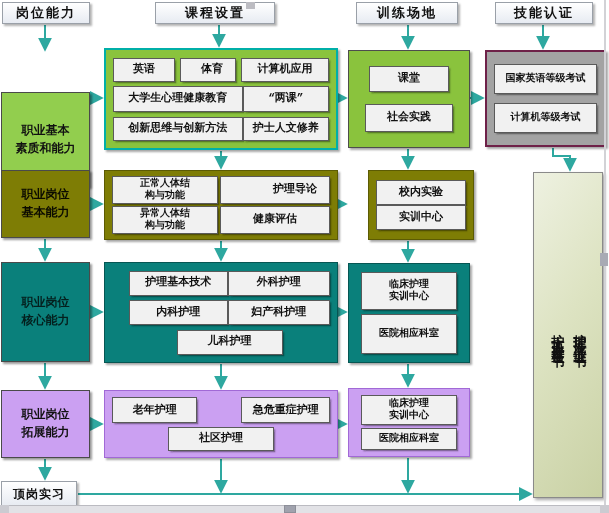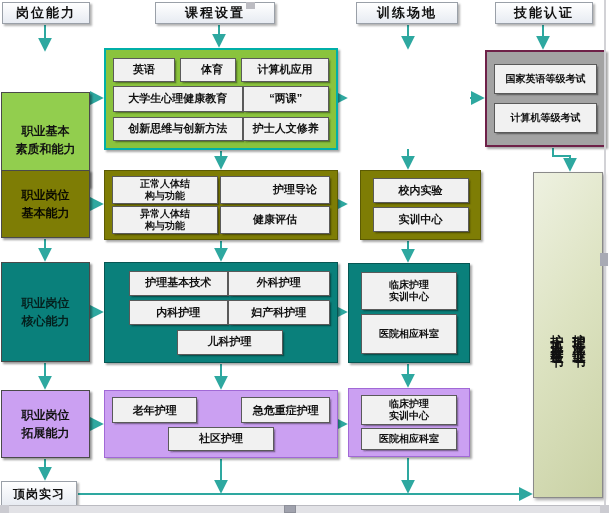--- a/index.html
+++ b/index.html
@@ -1,17 +1,17 @@
 <!DOCTYPE html>
 <html><head>
 <meta charset="utf-8">
 <style>
   html,body{margin:0;padding:0;background:#fff;}
   .canvas{position:relative;width:609px;height:513px;background:#fff;overflow:hidden;
-          font-family:Liberation Sans, sans-serif;color:#111;}
+          font-family:Liberation Mono, monospace;color:#111;}
   svg.connectors{position:absolute;left:0;top:0;width:609px;height:513px;pointer-events:none;}
 
   
   .hdr{position:absolute;top:2px;height:22px;box-sizing:border-box;
        background:linear-gradient(#ffffff,#e7ebf2);border:1px solid #9aa0a8;
        box-shadow:2px 2px 2px rgba(0,0,0,.30);
        display:flex;align-items:center;justify-content:center;
        font-size:13px;font-weight:700;letter-spacing:2px;}
   .intern{position:absolute;left:1px;top:481px;width:76px;height:26px;box-sizing:border-box;
        background:linear-gradient(#ffffff,#e7ebf2);border:1px solid #9aa0a8;
@@ -131,20 +131,28 @@
     <div class="crow">
       <div class="cbox" style="width:132px;height:26px;">大学生心理健康教育</div>
       <div class="cbox" style="width:88px;height:26px;">“两课”</div>
     </div>
     <div class="crow">
       <div class="cbox" style="width:132px;height:24px;">创新思维与创新方法</div>
       <div class="cbox" style="width:88px;height:24px;">护士人文修养</div>
     </div>
   </div>
 
+  <div class="container cont-g2" style="left:348px;top:50px;width:122px;height:98px;">
+    <div class="crow center">
+      <div class="cbox" style="width:80px;height:26px;">课堂</div>
+    </div>
+    <div class="crow center">
+      <div class="cbox" style="width:88px;height:28px;">社会实践</div>
+    </div>
+  </div>
 
   <div class="container cont-m" style="left:485px;top:50px;width:121px;height:97px;">
     <div class="crow center">
       <div class="cbox small" style="width:106px;height:30px;">国家英语等级考试</div>
     </div>
     <div class="crow center">
       <div class="cbox small" style="width:106px;height:30px;">计算机等级考试</div>
     </div>
   </div>
 
@@ -154,21 +162,21 @@
 构与功能</div>
       <div class="cbox" style="width:110px;height:28px;padding-left:40px;">护理导论</div>
     </div>
     <div class="crow">
       <div class="cbox small" style="width:106px;height:28px;">异常人体结
 构与功能</div>
       <div class="cbox" style="width:110px;height:28px;">健康评估</div>
     </div>
   </div>
 
-  <div class="container cont-o" style="left:360px;top:170px;width:121px;height:70px;">
+  <div class="container cont-o" style="left:368px;top:170px;width:106px;height:70px;justify-content:center;">
     <div class="crow center">
       <div class="cbox" style="width:96px;height:25px;">校内实验</div>
     </div>
     <div class="crow center">
       <div class="cbox" style="width:96px;height:25px;">实训中心</div>
     </div>
   </div>
 
   <div class="container cont-t" style="left:104px;top:262px;width:234px;height:101px;padding-left:24px;">
     <div class="crow">

